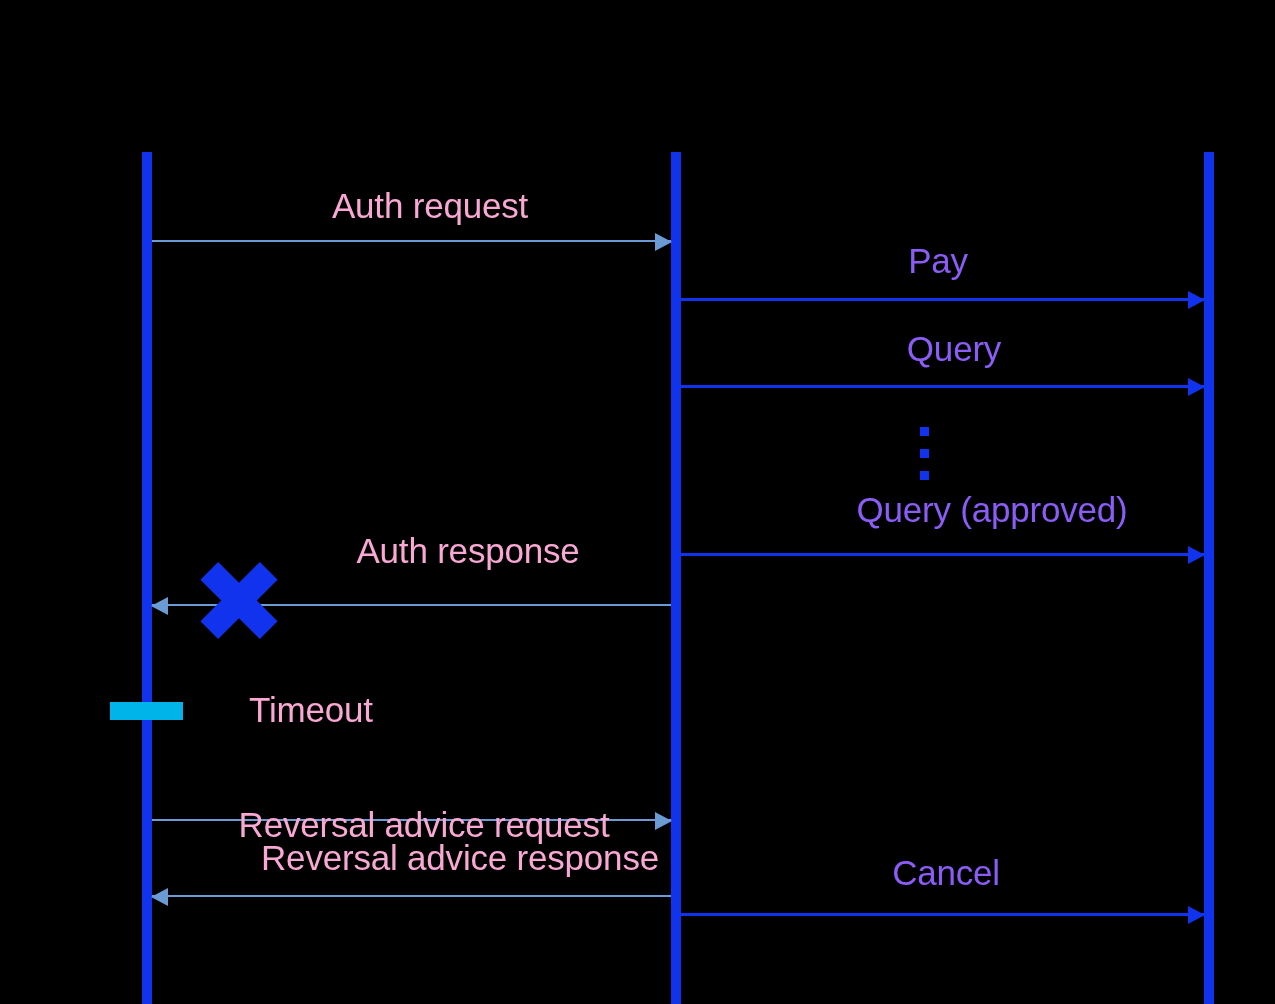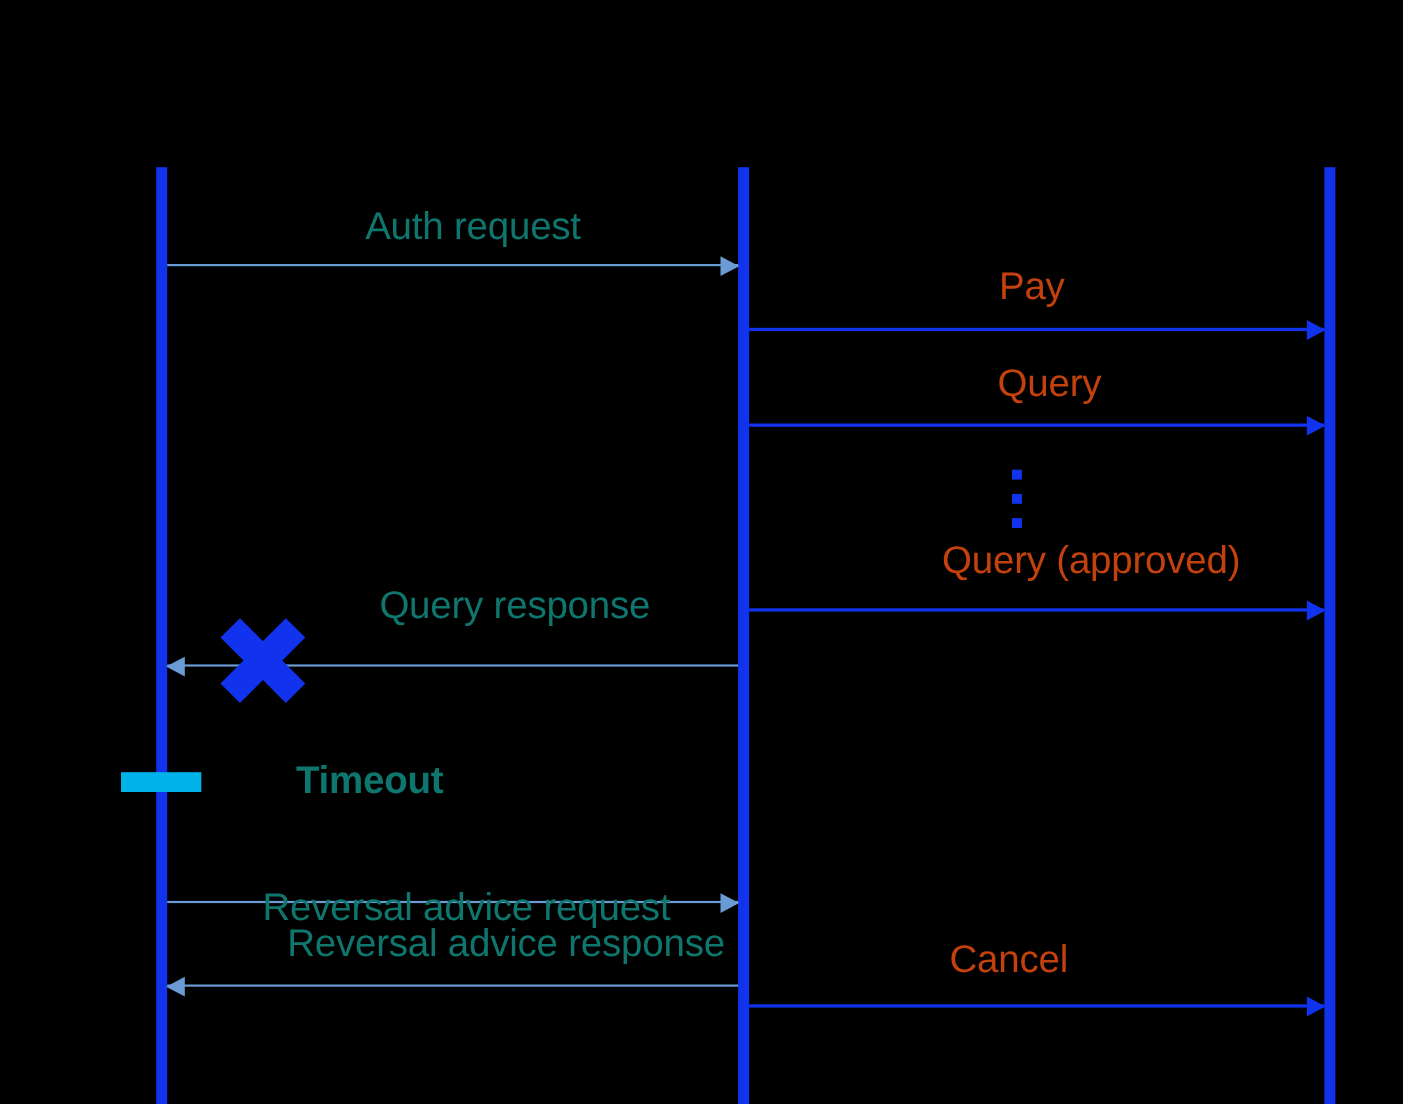--- a/index.html
+++ b/index.html
@@ -52,22 +52,22 @@
   .msg.bold.to-right .head { border-left-color: #1133ee; }
 
   
   .label {
     position: absolute;
     white-space: nowrap;
     font-size: 35px;
     line-height: 1;
     letter-spacing: -0.2px;
   }
-  .label.cyan { color: #0f766e; text-align: center; }
-  .label.blue { color: #c2410c; }
+  .label.cyan { color: #f9a8d4; text-align: center; }
+  .label.blue { color: #8b5cf6; }
   .label.center { transform: translateX(-50%); }
 
   
   .timeout-bar {
     position: absolute;
     background: #00b4ea;
   }
   
   .x-marker { position: absolute; }
   .x-marker .bar {
@@ -120,46 +120,46 @@
       <div class="label center blue" style="left: 942px; top: 331px; margin-left: 12px;">Query</div>
       <div class="msg bold to-right" style="left: 681px; top: 553px; width: 523px;">
         <div class="line"></div>
         <div class="head"></div>
       </div>
       <div class="label center blue" style="left: 992px; top: 492px; text-align: right;">Query (approved)</div>
       <div class="msg thin to-left" style="left: 152px; top: 604px; width: 519px;">
         <div class="line"></div>
         <div class="head"></div>
       </div>
-      <div class="label center cyan" style="left: 468px; top: 533px;">Query response</div>
+      <div class="label center cyan" style="left: 468px; top: 533px;">Auth response</div>
       <div class="msg thin to-right" style="left: 152px; top: 819px; width: 519px;">
         <div class="line"></div>
         <div class="head"></div>
       </div>
       <div class="label center cyan" style="left: 424px; top: 807px;">Reversal advice request</div>
       <div class="msg thin to-left" style="left: 152px; top: 895px; width: 519px;">
         <div class="line"></div>
         <div class="head"></div>
       </div>
       <div class="label center cyan" style="left: 460px; top: 840px;">Reversal advice response</div>
       <div class="msg bold to-right" style="left: 681px; top: 913px; width: 523px;">
         <div class="line"></div>
         <div class="head"></div>
       </div>
-      <div class="label center blue" style="left: 917px; top: 855px;">Cancel</div>
+      <div class="label center blue" style="left: 946px; top: 855px;">Cancel</div>
     </div>
 
   <div class="timeout-bar" id="timeout-bar" style="left: 110px; top: 702px; width: 73px; height: 18px; background: rgb(0, 180, 234);"></div>
 
   <div class="x-marker" id="x-marker" style="left: 203px; top: 564px; width: 72px; height: 72px;">
     <div class="bar a" style="background: rgb(17, 51, 238);"></div>
     <div class="bar b" style="background: rgb(17, 51, 238);"></div>
   </div>
 
   <div class="ellipsis" id="ellipsis" style="left: 920px; top: 0px;">
       <div class="dot" style="top: 427px; background: rgb(17, 51, 238);"></div>
       <div class="dot" style="top: 449px; background: rgb(17, 51, 238);"></div>
       <div class="dot" style="top: 471px; background: rgb(17, 51, 238);"></div>
     </div>
 
-  <div class="label cyan" id="timeout-label" style="left: 269px; top: 692px; font-weight: bold;">Timeout</div>
+  <div class="label cyan" id="timeout-label" style="left: 249px; top: 692px;">Timeout</div>
 
 </div>
 
 </body></html>

